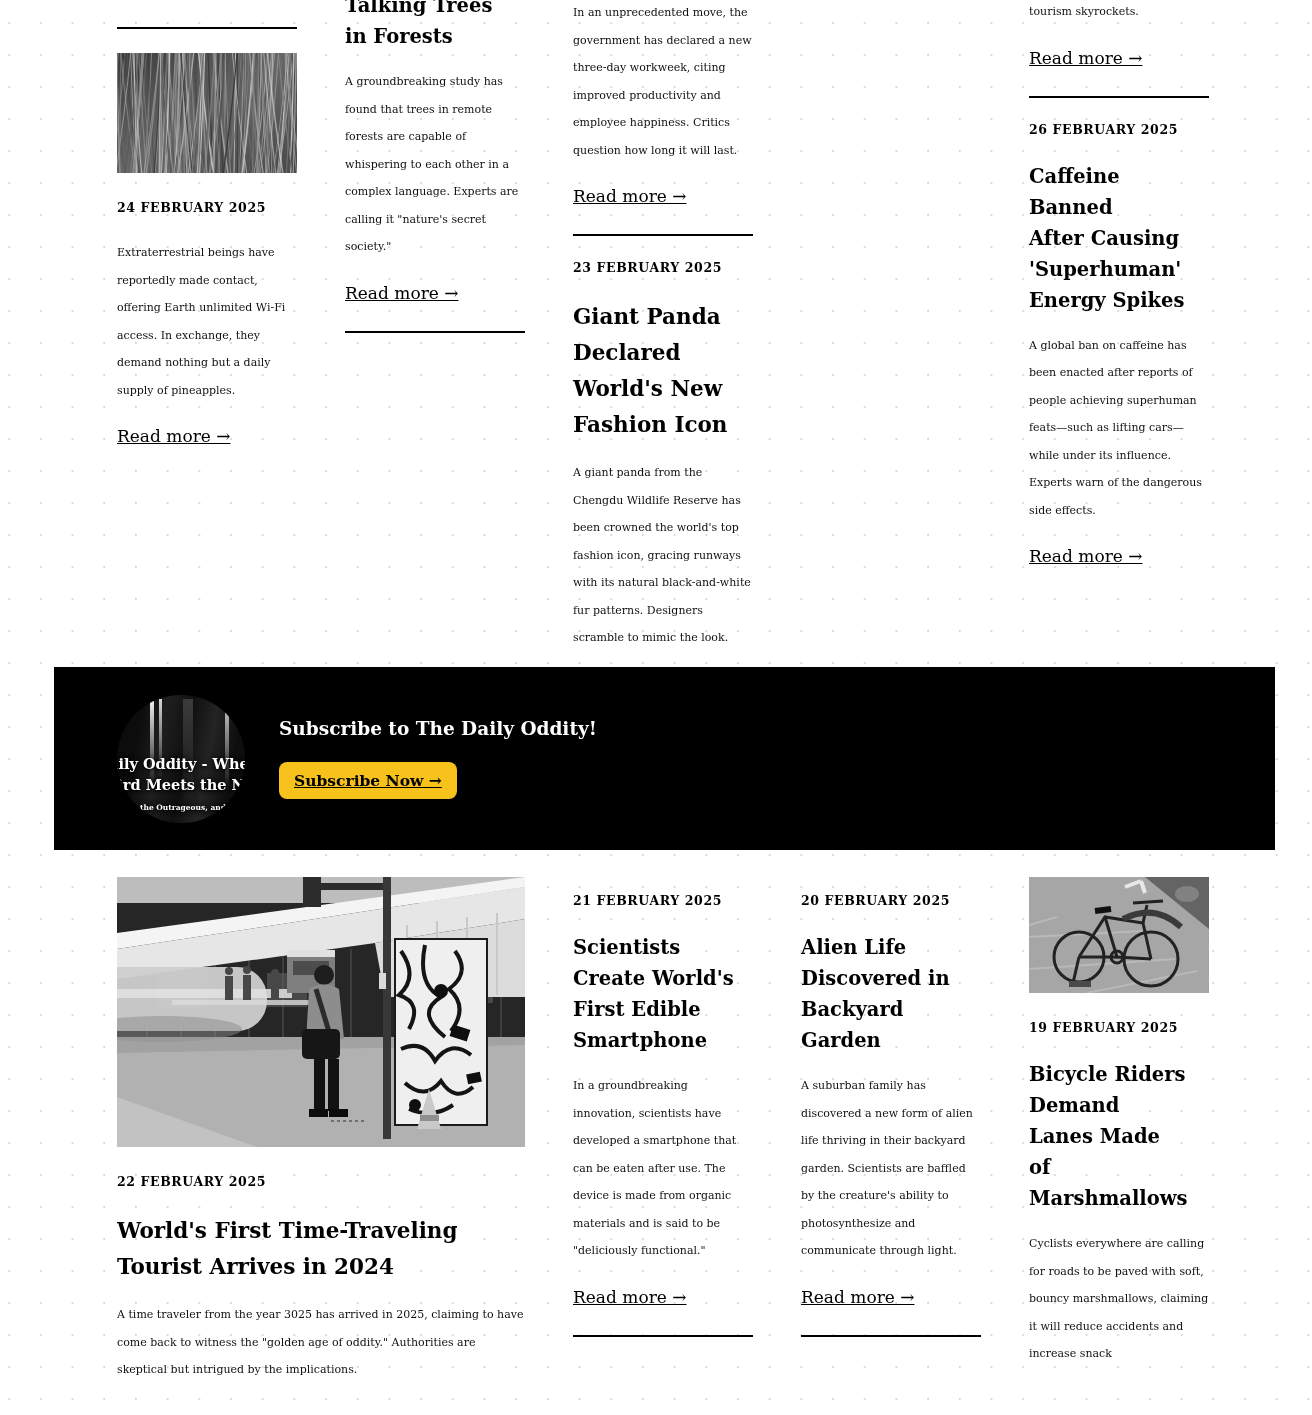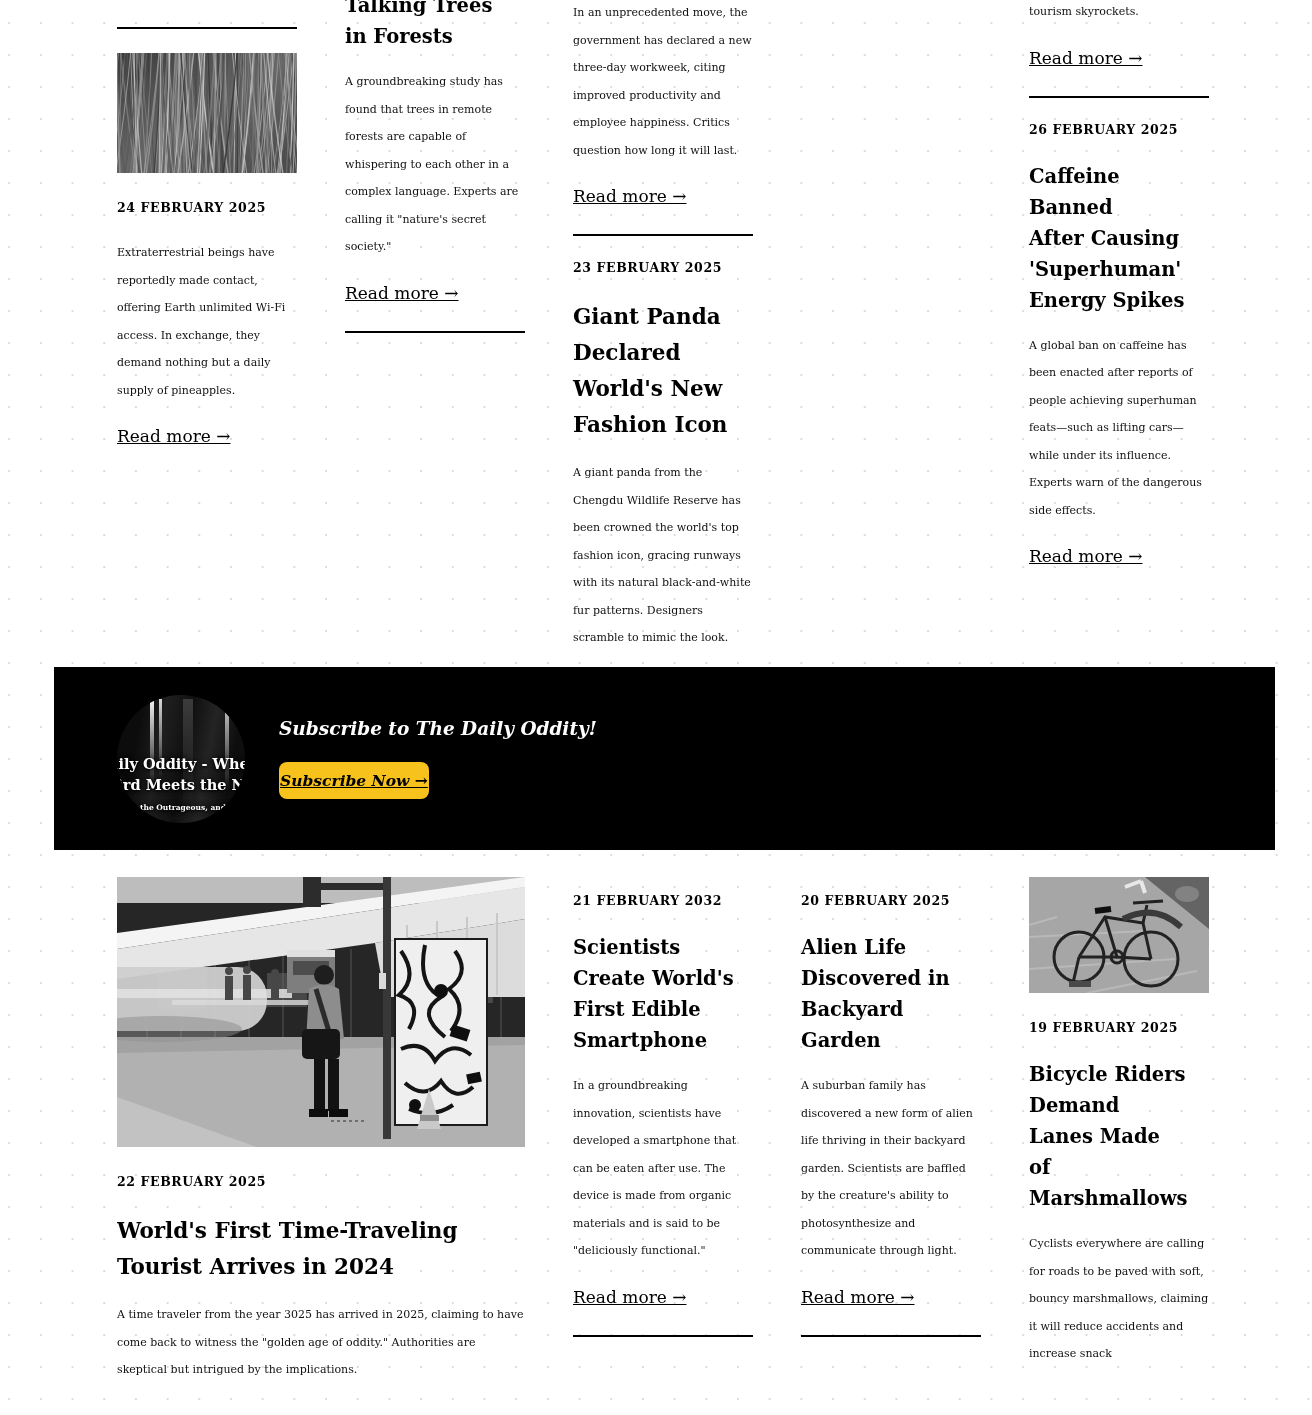--- a/index.html
+++ b/index.html
@@ -84,28 +84,28 @@
   .s3 { left:108px; width:4px; height:92px; background:linear-gradient(#cfcfcf,rgba(255,255,255,0)); }
   .s4 { left:66px; width:10px; height:110px; background:linear-gradient(#3c3c3c,rgba(60,60,60,0)); }
   .logo-text {
     position:absolute; top:58px; left:50%;
     transform:translateX(-50%);
     width:176px; text-align:center; color:#fff;
     text-shadow:0 1px 3px #000, 0 0 6px #000;
   }
   .logo-line { font-size:14.5px; line-height:21px; font-weight:600; white-space:nowrap; }
   .logo-sub { font-size:7.5px; line-height:12px; font-weight:700; white-space:nowrap; }
-  .banner-copy { margin-left:34px; color:#fff;font-style:italic; }
+  .banner-copy { margin-left:34px; color:#fff; }
   .banner-heading { font-size:18.5px; font-weight:700; margin:0 0 23px; }
   .banner-body { font-size:16.5px; margin:0 0 19px; }
   .subscribe-btn {
     display:inline-block;
     background:#f6c21b; color:#000;
     font-size:15.5px; font-weight:700; text-decoration:underline;
-    padding:9px 1px; border-radius:8px;
+    padding:9px 15px; border-radius:8px;
     cursor:pointer;
   }
 </style>
 </head>
 <body>
 
 <div class="page">
 
   <section class="grid-section top-section">
 
@@ -463,21 +463,21 @@
         </a>
         <div class="date">22 FEBRUARY 2025</div>
         <h2 class="title title-wide">World's First Time-Traveling
 Tourist Arrives in 2024</h2>
         <p class="excerpt">A time traveler from the year 3025 has arrived in 2025, claiming to have come back to witness the "golden age of oddity." Authorities are skeptical but intrigued by the implications.</p>
       </article>
     </div>
 
     <div class="col col-start3">
       <article>
-        <div class="date">21 FEBRUARY 2032</div>
+        <div class="date">21 FEBRUARY 2025</div>
         <h2 class="title">Scientists
 Create World's
 First Edible
 Smartphone</h2>
         <p class="excerpt">In a groundbreaking innovation, scientists have developed a smartphone that can be eaten after use. The device is made from organic materials and is said to be "deliciously functional."</p>
         <a class="read-more">Read more →</a>
       </article>
       <hr class="divider">
     </div>
 

